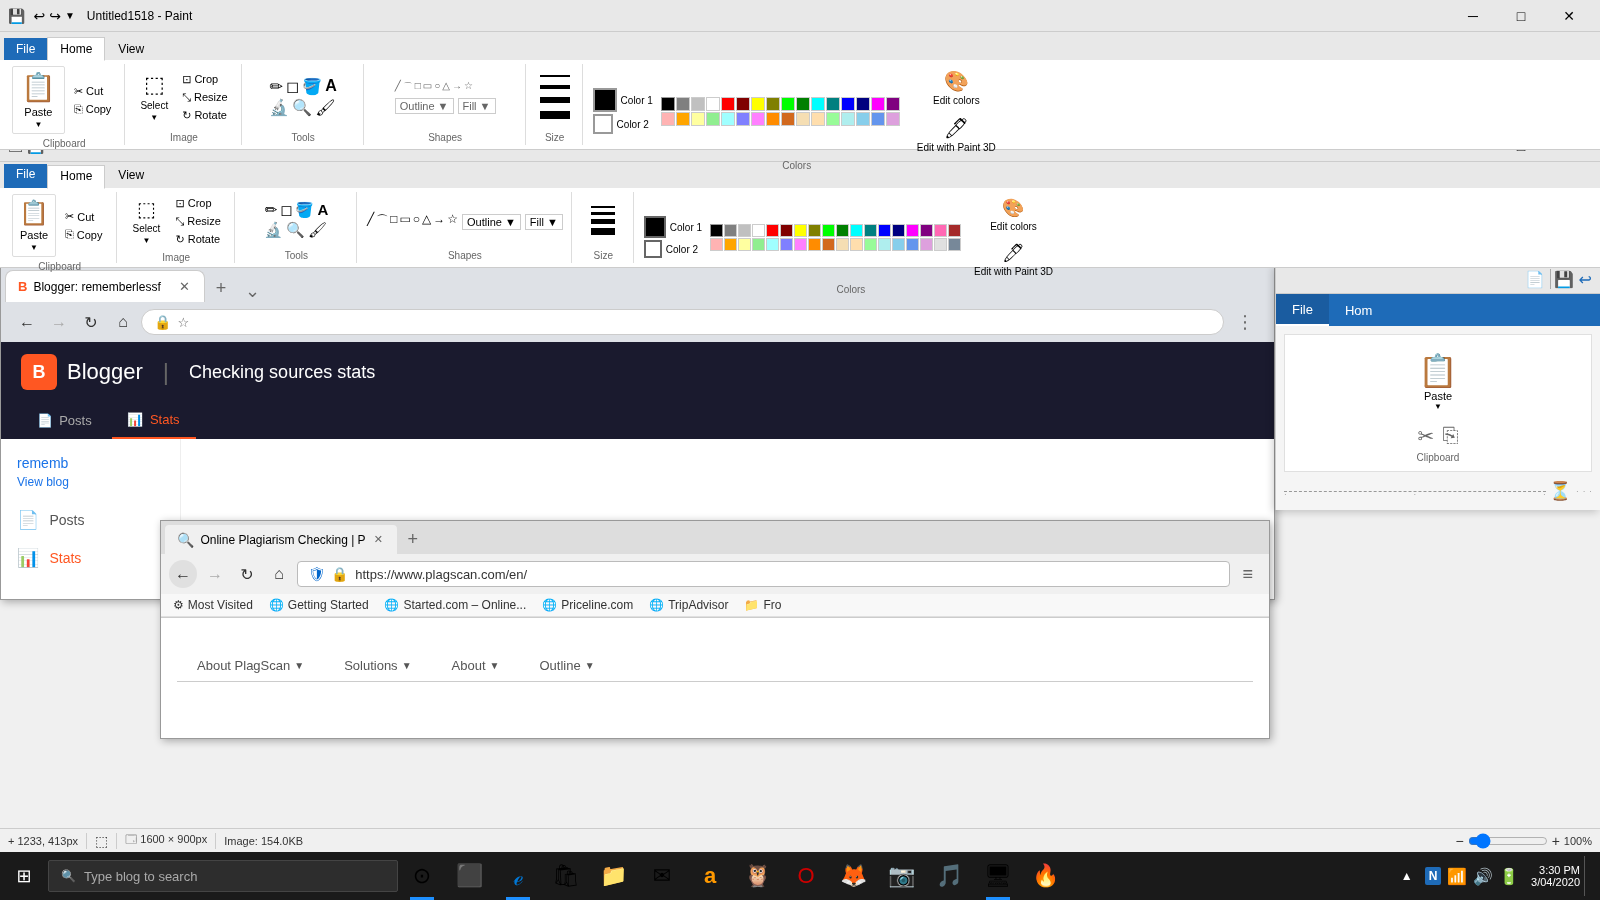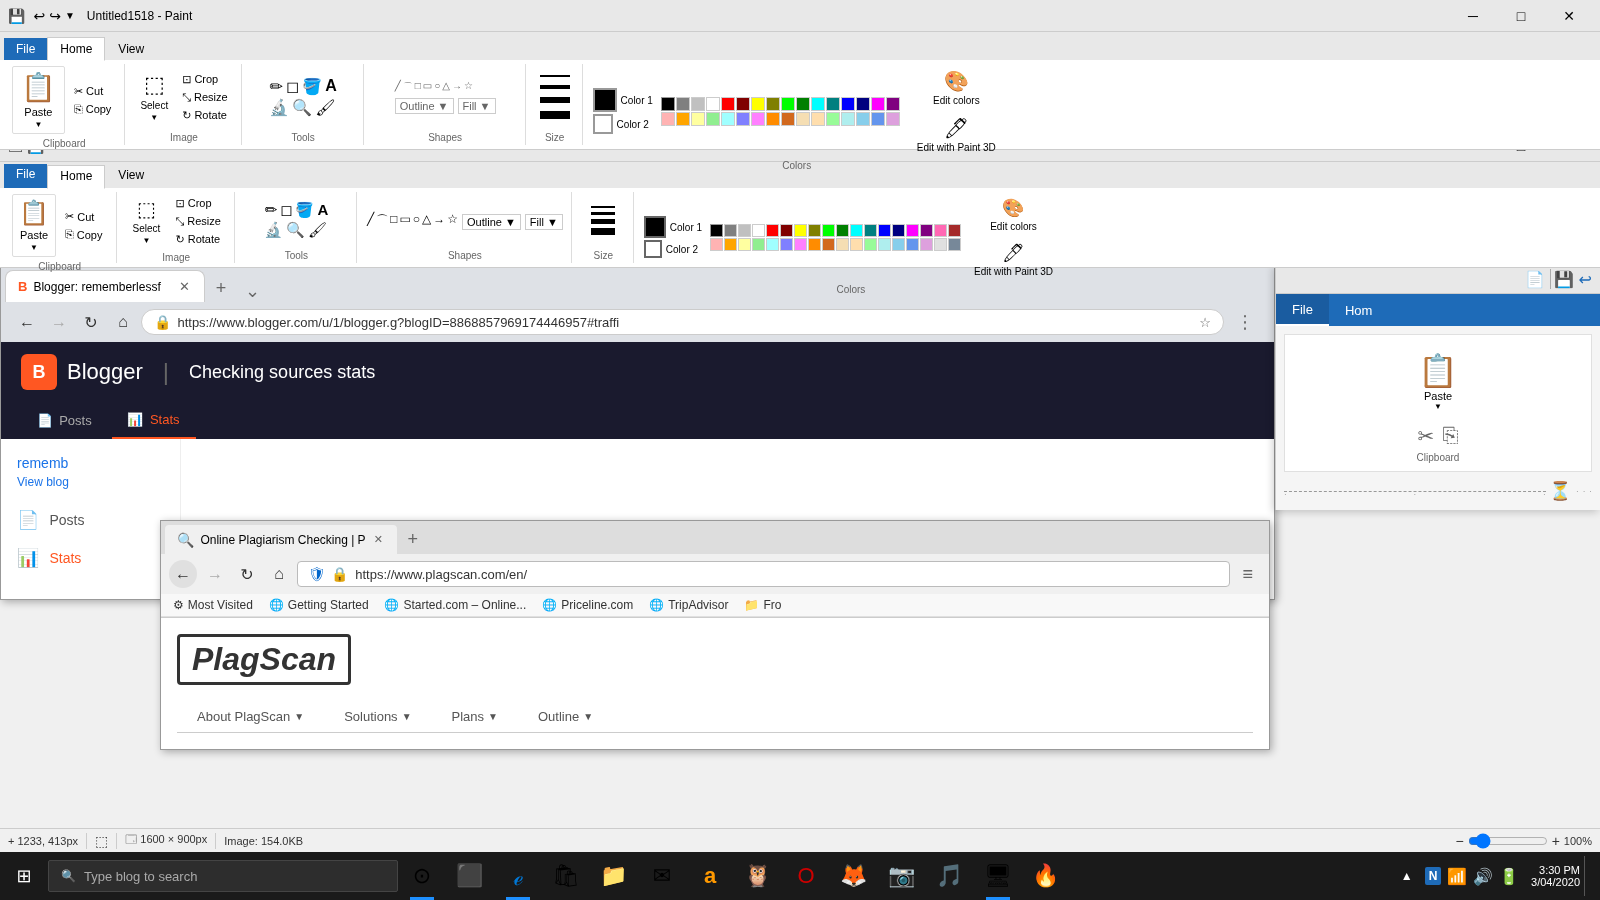--- a/index.html
+++ b/index.html
@@ -801,21 +801,20 @@
         <div class="browser-tab-new">+</div>
         <span style="font-size:18px; cursor:pointer; padding:0 8px; color:#666;">⌄</span>
       </div>
       <div class="browser-nav">
         <button class="nav-btn">←</button>
         <button class="nav-btn disabled">→</button>
         <button class="nav-btn">↻</button>
         <button class="nav-btn">⌂</button>
         <div class="address-bar">
           <span class="address-icon">🔒</span>
-          <span class="address-text">https://www.blogger.com/u/1/blogger.g?blogID=886885796917444​6957#traffi</span>
           <span style="color:#666; cursor:pointer;">☆</span>
         </div>
         <span style="font-size:18px; cursor:pointer; padding:0 8px; color:#666;">⋮</span>
       </div>
     </div>
     <div class="browser-body" style="position:relative;">
 
       <div class="blogger-header">
         <div class="blogger-logo-area">
           <div class="blogger-logo-icon">B</div>
@@ -952,34 +951,31 @@
           <span>TripAdvisor</span>
         </div>
         <div class="bm-item">
           <span>📁</span>
           <span>Fro</span>
         </div>
       </div>
     </div>
 
     <div class="plagscan-content">
-      <div class="plagscan-logo">
-        PlagScan
-      </div>
       <div class="plagscan-nav">
         <div class="plagscan-nav-item">
           <span>About PlagScan</span>
           <span style="font-size:10px;">▼</span>
         </div>
         <div class="plagscan-nav-item">
           <span>Solutions</span>
           <span style="font-size:10px;">▼</span>
         </div>
         <div class="plagscan-nav-item">
-          <span>Plans</span>
+          <span>About</span>
           <span style="font-size:10px;">▼</span>
         </div>
         <div class="plagscan-nav-item">
           <span>Outline</span>
           <span style="font-size:10px;">▼</span>
         </div>
       </div>
     </div>
   </div>
 

